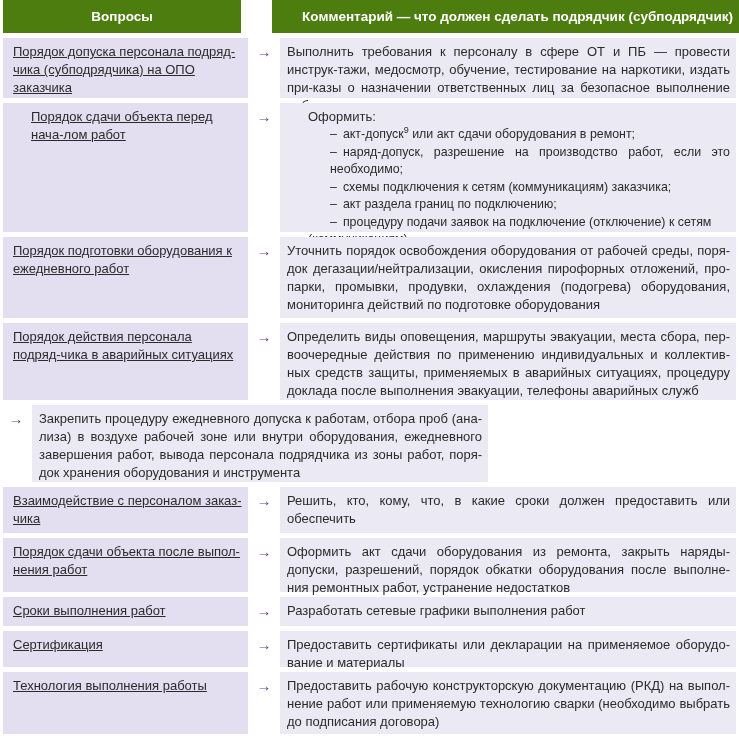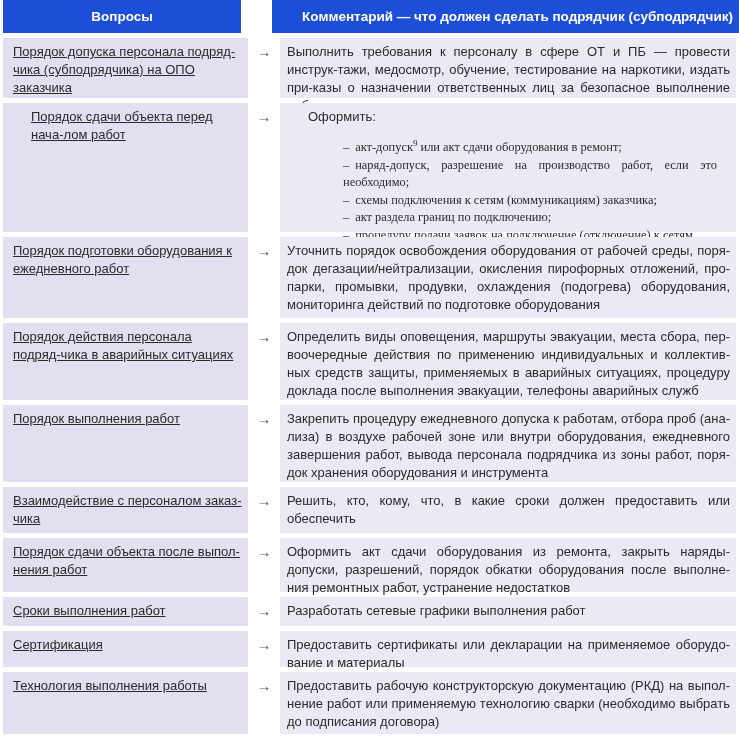--- a/index.html
+++ b/index.html
@@ -4,21 +4,21 @@
   <style>
     html, body { margin: 0; padding: 0; background: #ffffff; }
     body {
       width: 739px; height: 747px; overflow: hidden;
       font-family: "Liberation Sans", "DejaVu Sans", sans-serif;
       color: #2b2b2b;
     }
     .table { position: relative; width: 739px; }
     .hdr { display: flex; height: 33px; margin-top: 0; }
     .hdr-left, .hdr-right {
-      background: #1d4ed8; color: #ffffff; font-weight: bold; font-size: 13.5px;
+      background: #4d7c0f; color: #ffffff; font-weight: bold; font-size: 13.5px;
       display: flex; align-items: center; justify-content: center;
     }
     .hdr-left { margin-left: 3px; width: 245px; }
     .hdr-gap { width: 32px; }
     .hdr-right { width: 456px; padding-left: 24px; }
     .row { display: flex; margin-top: 5px; }
     .cell-left {
       margin-left: 3px; width: 245px; box-sizing: border-box;
       background: #e3def0; padding: 5px 6px 6px 10px;
       font-size: 13px; line-height: 18px; text-decoration: underline;
@@ -26,21 +26,21 @@
     .arrow {
       width: 32px; display: flex; justify-content: center; align-items: flex-start;
       color: #6a3f8f; font-size: 15px; line-height: 18px; padding-top: 5px; box-sizing: border-box;
     }
     .cell-right {
       width: 456px; box-sizing: border-box;
       background: #ebe9f3; padding: 5px 6px 6px 7px;
       font-size: 13px; line-height: 18px; text-align: justify;
     }
     .cell-right .intro { display: block; }
-    .cell-right ul { list-style: none; margin: 13px; padding: 0; font-family: Liberation Serif, serif; }
+    .cell-right ul { list-style: none; margin: 0; padding: 0; }
     .cell-right li { padding-left: 22px; font-size: 12.4px; line-height: 17.5px; }
     .cell-right li .dash { margin-right: 6px; }
     .cell-right .tail { display: block; font-size: 12.4px; line-height: 17.5px; }
     sup { font-size: 9px; line-height: 0; }
     .r1 .cell-left, .r1 .cell-right { height: 60px; }
     .r2 .cell-left, .r2 .cell-right { height: 129px; padding-left: 28px; }
     .r3 .cell-left, .r3 .cell-right { height: 81px; }
     .r4 .cell-left, .r4 .cell-right { height: 77px; }
     .r5 .cell-left, .r5 .cell-right { height: 77px; }
     .r6 .cell-left, .r6 .cell-right { height: 46px; }
@@ -87,21 +87,20 @@
     <div class="cell-right">Уточнить порядок освобождения оборудования от рабочей среды, поря-док дегазации/нейтрализации, окисления пирофорных отложений, про-парки, промывки, продувки, охлаждения (подогрева) оборудования, мониторинга действий по подготовке оборудования</div>
   </div>
 
   <div class="row r4">
     <div class="cell-left">Порядок действия персонала подряд-чика в аварийных ситуациях</div>
     <div class="arrow">→</div>
     <div class="cell-right">Определить виды оповещения, маршруты эвакуации, места сбора, пер-воочередные действия по применению индивидуальных и коллектив-ных средств защиты, применяемых в аварийных ситуациях, процедуру доклада после выполнения эвакуации, телефоны аварийных служб</div>
   </div>
 
   <div class="row r5">
-    <div class="cell-left">Порядок выполнения работ</div>
     <div class="arrow">→</div>
     <div class="cell-right">Закрепить процедуру ежедневного допуска к работам, отбора проб (ана-лиза) в воздухе рабочей зоне или внутри оборудования, ежедневного завершения работ, вывода персонала подрядчика из зоны работ, поря-док хранения оборудования и инструмента</div>
   </div>
 
   <div class="row r6">
     <div class="cell-left">Взаимодействие с персоналом заказ-чика</div>
     <div class="arrow">→</div>
     <div class="cell-right">Решить, кто, кому, что, в какие сроки должен предоставить или обеспечить</div>
   </div>
 

